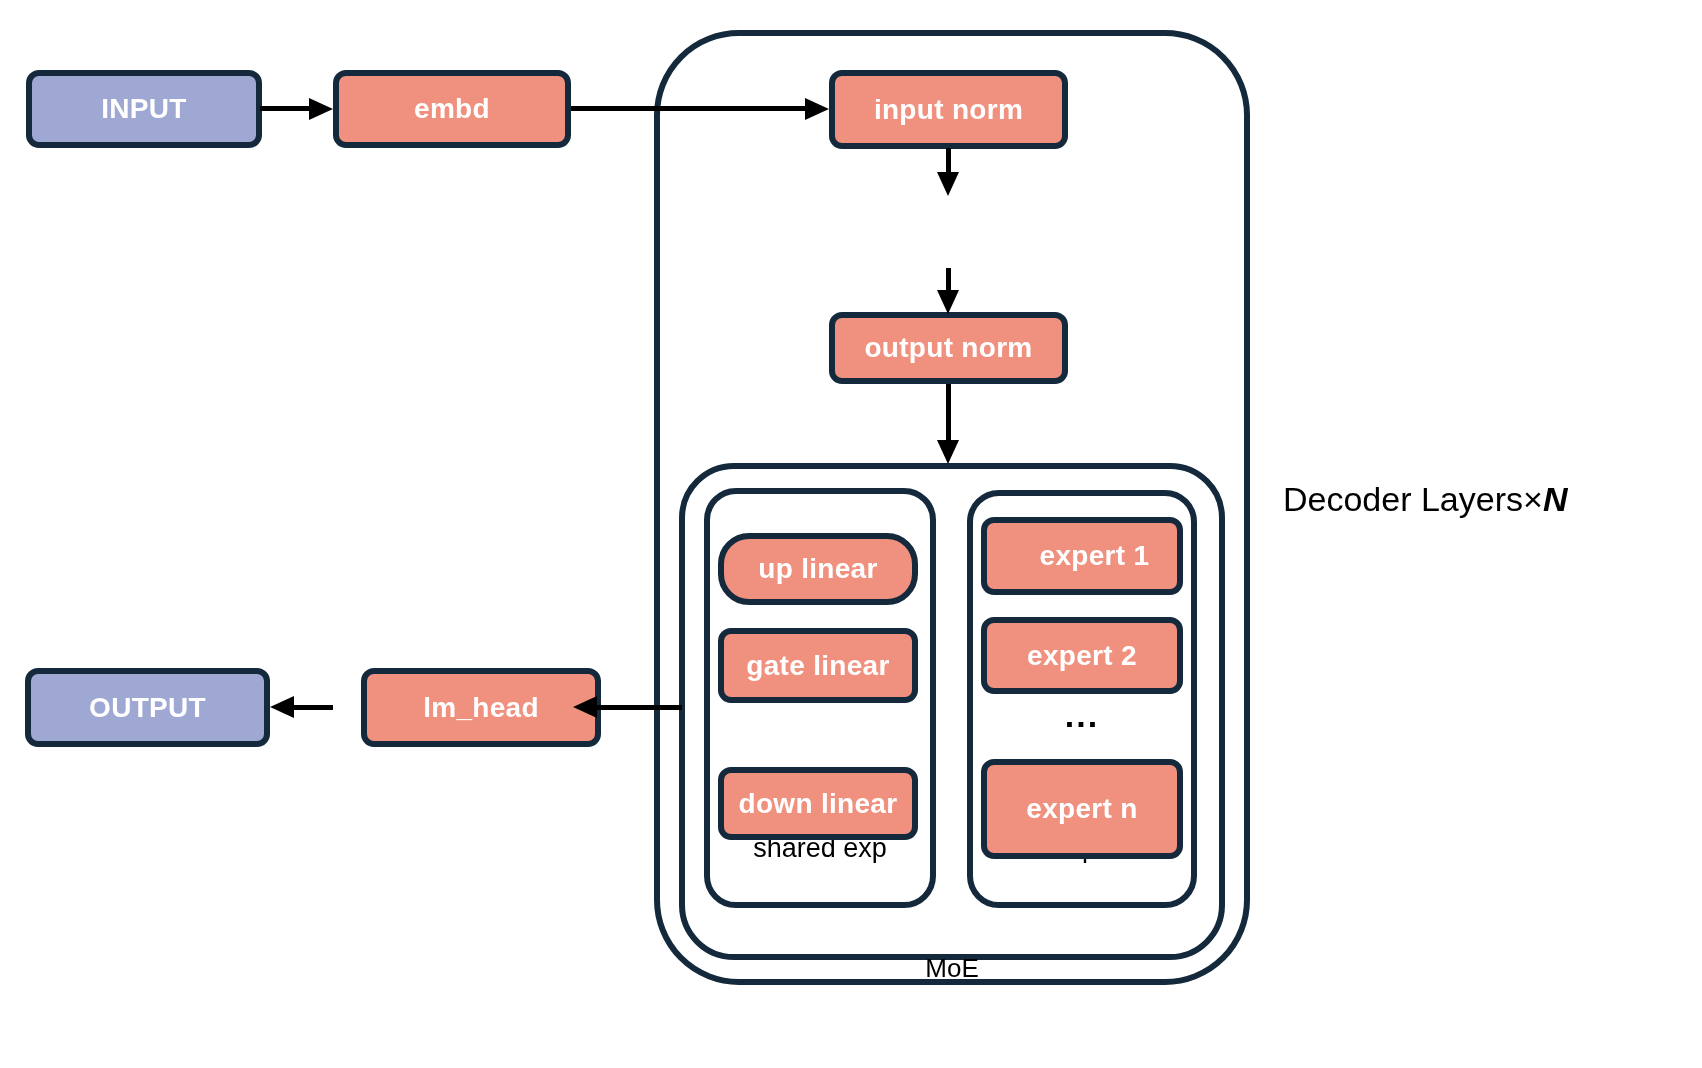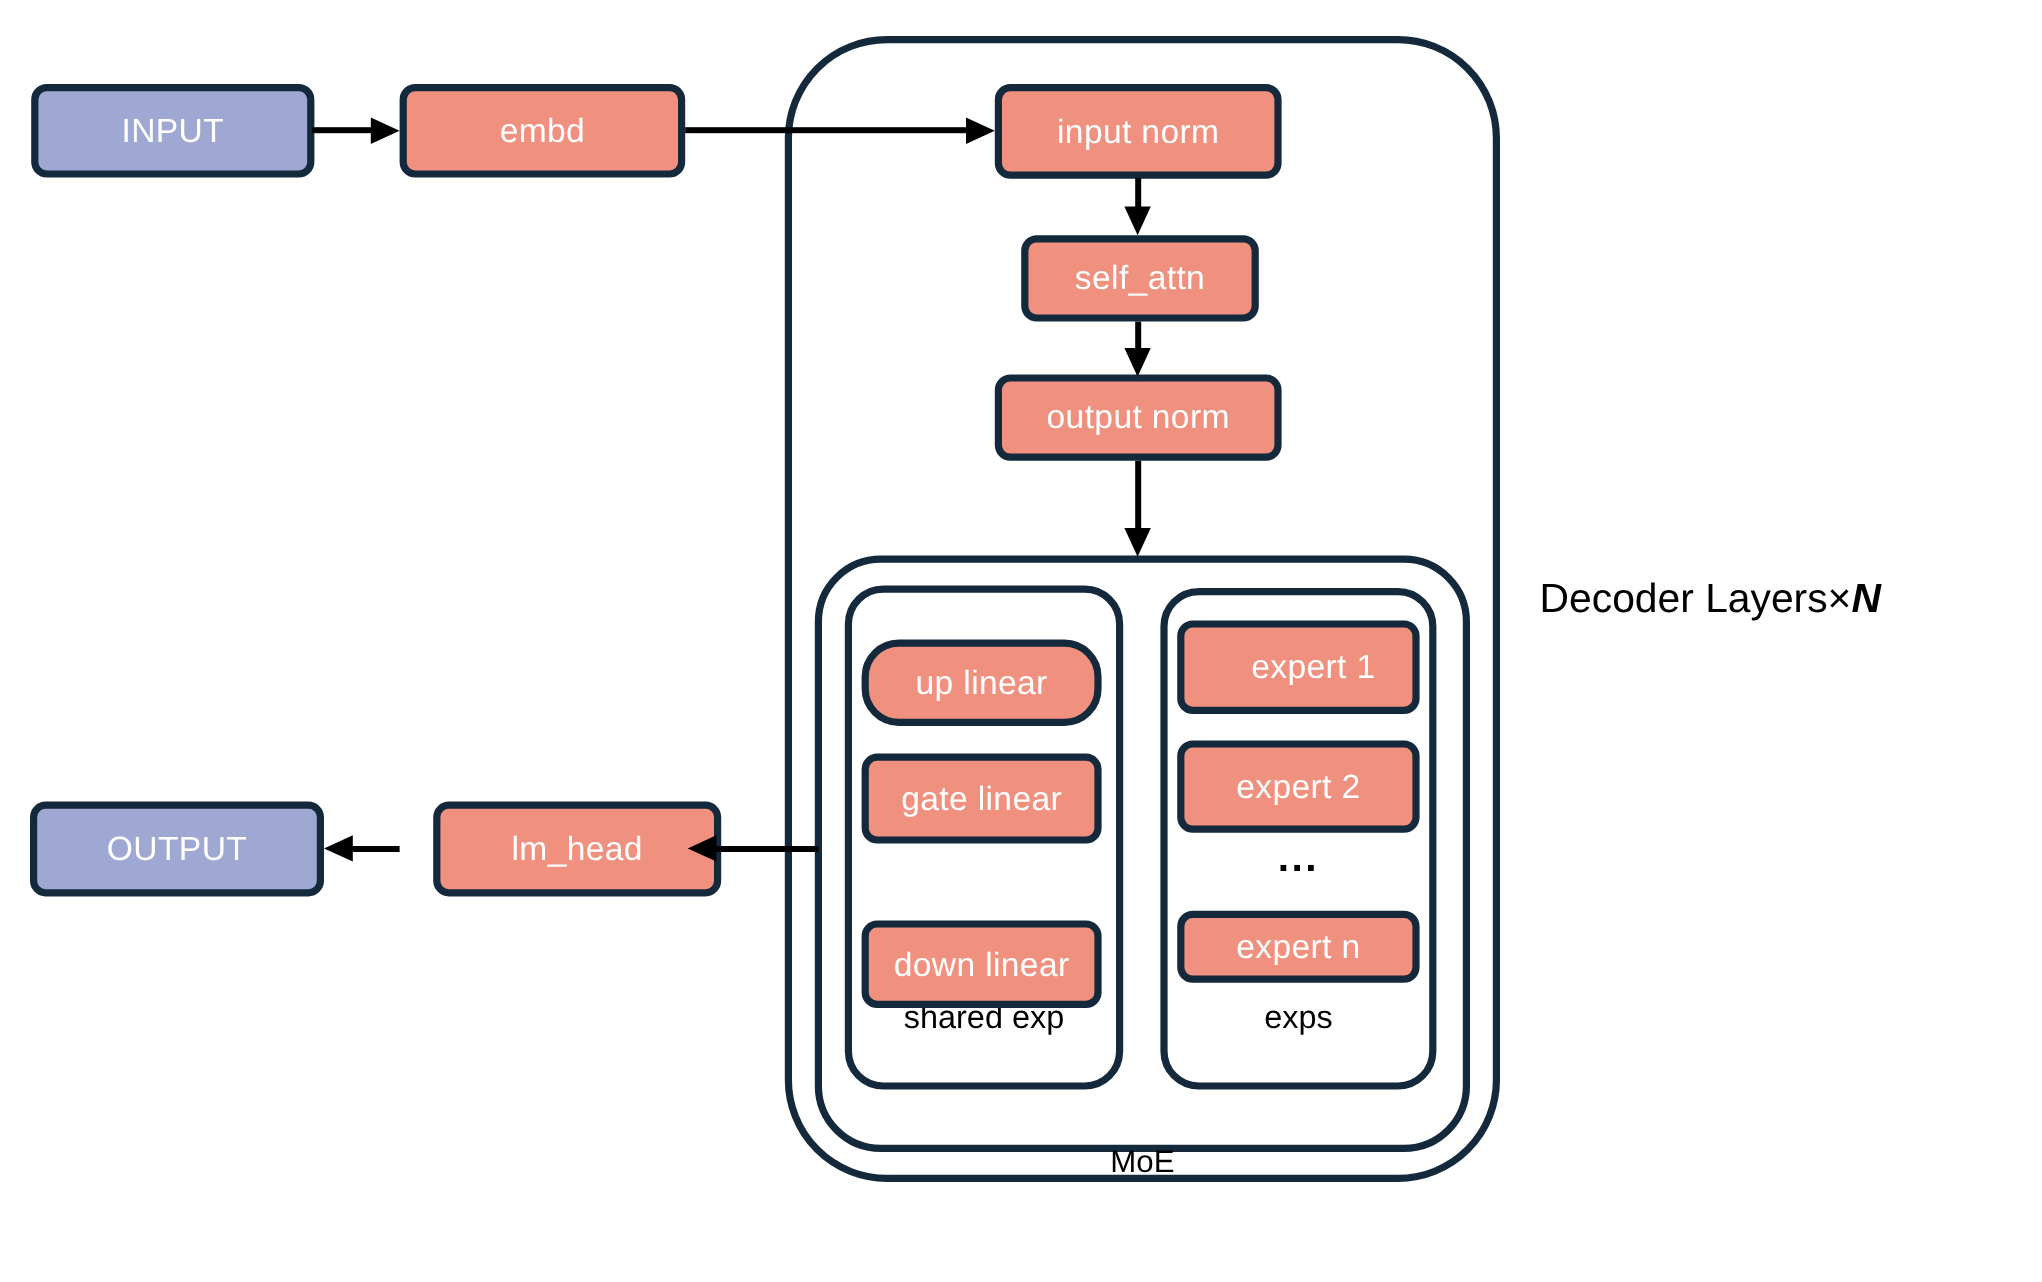--- a/index.html
+++ b/index.html
@@ -10,35 +10,35 @@
   
   .frame{position:absolute;border:6px solid var(--border_navy);box-sizing:border-box;background:transparent;z-index:1;}
   .frame.decoder{left:654px;top:30px;width:596px;height:955px;border-radius:85px;}
   .frame.moe{left:679px;top:463px;width:546px;height:497px;border-radius:55px;}
   .frame.shared{left:704px;top:488px;width:232px;height:420px;border-radius:32px;}
   .frame.exps{left:967px;top:490px;width:230px;height:418px;border-radius:32px;}
   
   .node{
     position:absolute;display:flex;align-items:center;justify-content:center;
     border:6px solid var(--border_navy);border-radius:13px;box-sizing:border-box;
-    color:#fff;font-size:28px;font-weight:400;z-index:3;letter-spacing:.3px;text-align:center;
+    color:#fff;font-size:28px;font-weight:700;z-index:3;letter-spacing:.3px;text-align:center;
   }
   .pink{background:var(--box_pink);}
   .purple{background:var(--box_purple);}
   .n-input{left:26px;top:70px;width:236px;height:78px;}
   .n-embd{left:333px;top:70px;width:238px;height:78px;}
   .n-inorm{left:829px;top:70px;width:239px;height:79px;}
   .n-attn{left:851px;top:196px;width:198px;height:72px;}
   .n-onorm{left:829px;top:312px;width:239px;height:72px;}
   .n-up{left:718px;top:533px;width:200px;height:72px;border-radius:31px;}
   .n-gate{left:718px;top:628px;width:200px;height:75px;}
   .n-down{left:718px;top:727px;width:200px;height:73px;margin-top:40px;}
   .n-e1{left:981px;top:517px;width:202px;height:78px;padding-left:25px;}
   .n-e2{left:981px;top:617px;width:202px;height:77px;}
-  .n-en{left:981px;top:759px;width:202px;height:60px;}
+  .n-en{left:981px;top:759px;width:202px;height:100px;}
   .n-out{left:25px;top:668px;width:245px;height:79px;}
   .n-lmh{left:333px;top:668px;width:240px;height:79px;margin-left:28px;}
   
   .lbl{position:absolute;color:var(--label_black);text-align:center;z-index:2;}
   .lbl.shared-exp{left:704px;top:833px;width:232px;font-size:27px;}
   .lbl.exps-l{left:967px;top:833px;width:230px;font-size:27px;}
   .lbl.moe-l{left:679px;top:917px;width:546px;font-size:26px;margin-top:36px;}
   .lbl.dots{left:981px;top:700px;width:202px;font-size:34px;font-weight:700;letter-spacing:2px;line-height:30px;}
   .decoder-caption{position:absolute;left:1283px;top:480px;font-size:34px;color:var(--label_black);z-index:2;white-space:nowrap;}
   .decoder-caption .nvar{font-weight:700;font-style:italic;}
@@ -65,23 +65,20 @@
   </div>
   <div class="node purple n-out">
     <span>OUTPUT</span>
   </div>
 
   <div class="node pink n-embd">
     <span>embd</span>
   </div>
   <div class="node pink n-inorm">
     <span>input norm</span>
-  </div>
-  <div class="node pink n-attn">
-    <span>self_attn</span>
   </div>
   <div class="node pink n-onorm">
     <span>output norm</span>
   </div>
   <div class="node pink n-up">
     <span>up linear</span>
   </div>
   <div class="node pink n-gate">
     <span>gate linear</span>
   </div>

